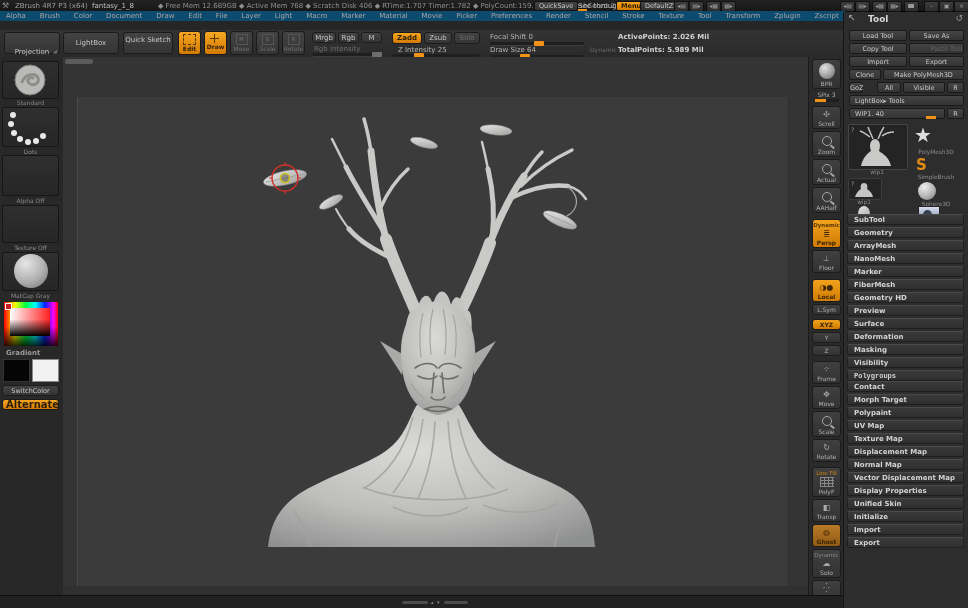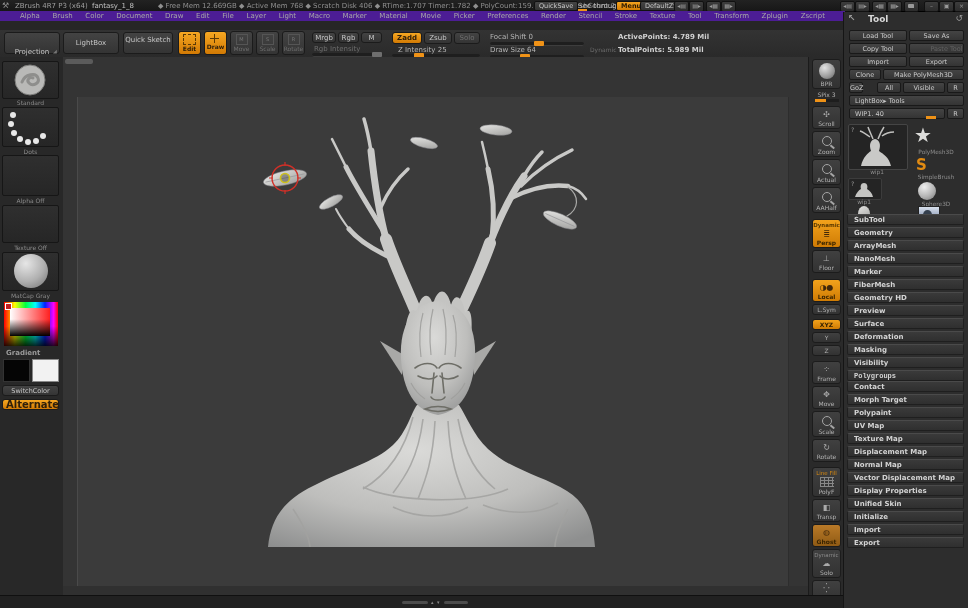--- a/index.html
+++ b/index.html
@@ -13,22 +13,22 @@
   #titlebar span{position:absolute;top:2px;white-space:nowrap;}
   .tb-btn{position:absolute;top:1px;height:8px;line-height:8px;padding:0 4px;border-radius:2px;
     background:linear-gradient(#454545,#333);border:1px solid #111;color:#c9c9c9;font-size:6.5px;}
   .tb-btn.orange{background:linear-gradient(#f4a31f,#d57d05);color:#2e1c00;font-weight:bold;}
   .winico{position:absolute;top:1px;width:13px;height:9px;border-radius:2px;background:linear-gradient(#3d3d3d,#2c2c2c);
     border:1px solid #111;color:#9a9a9a;font-size:6px;line-height:8px;text-align:center;}
   .lockbody{position:absolute;top:4px;left:3px;width:6px;height:4px;background:#999;border-radius:1px;}
   .lockarc{position:absolute;top:1px;left:4px;width:3px;height:3px;border:1px solid #999;border-bottom:none;border-radius:3px 3px 0 0;}
 
   
-  #menubar{left:0;top:11px;width:845px;height:10px;background:#4c1d95;display:flex;align-items:center;
-    padding:0 20px;justify-content:space-between;box-sizing:border-box;}
+  #menubar{left:0;top:11px;width:845px;height:10px;background:#0c4a6e;display:flex;align-items:center;
+    padding:0 6px;justify-content:space-between;box-sizing:border-box;}
   .menu-item{color:#a8a8a8;font-size:7px;cursor:default;white-space:nowrap;}
 
   
   #statusrow{left:0;top:21px;width:845px;height:9px;background:#242424;}
   #progressline{position:absolute;left:0;top:7px;width:757px;height:2px;background:#d97a00;}
   #recseg{position:absolute;left:2px;top:7px;width:58px;height:2px;background:#ff9e2c;}
 
   
   #toolbar{left:0;top:30px;width:845px;height:27px;background:linear-gradient(#333,#2a2a2a);border-bottom:1px solid #161616;}
   .btn{position:absolute;border-radius:3px;background:linear-gradient(#434343,#343434);
@@ -195,21 +195,21 @@
     <span class="lbl" style="left:490px;top:3px;">Focal Shift 0</span>
     <div class="groove" style="left:490px;top:12px;width:94px;">
         <div class="marker" style="left:44px;"></div>
       </div>
     <span class="lbl" style="left:490px;top:16px;">Draw Size 64</span>
     <div class="groove" style="left:490px;top:25px;width:94px;">
         <div class="marker" style="left:30px;"></div>
       </div>
     <span class="lbl dim" style="left:590px;top:16px;font-size:6px;">Dynamic</span>
 
-    <span class="ptslbl" style="left:618px;top:3px;">ActivePoints: 4.789 Mil</span>
+    <span class="ptslbl" style="left:618px;top:3px;">ActivePoints: 2.026 Mil</span>
     <span class="ptslbl" style="left:618px;top:16px;">TotalPoints: 5.989 Mil</span>
   </div>
 
   <div id="lefttray" class="abs">
     <div class="slot-thumb" style="top:4px;height:38px;">
       <svg width="55" height="36" viewBox="0 0 55 36">
         <circle cx="27" cy="18" r="15" fill="#b9b9b7"></circle>
         <circle cx="27" cy="18" r="15" fill="none" stroke="#7c7c7a" stroke-width="1"></circle>
         <path d="M19,20 C22,12 33,10 35,16 C37,21 30,25 26,21 C23,18 27,14 30,16" fill="none" stroke="#8e8e8c" stroke-width="3" stroke-linecap="round"></path>
       </svg>

